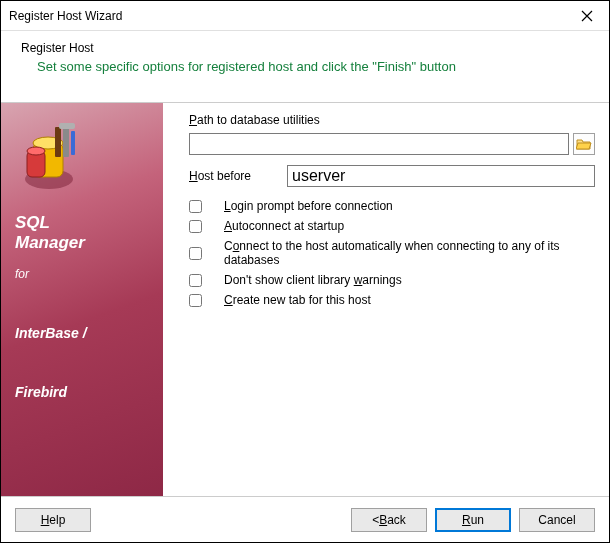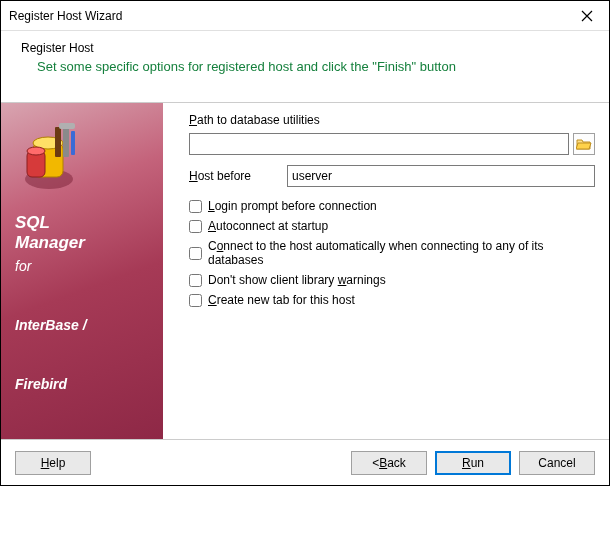--- a/index.html
+++ b/index.html
@@ -1,18 +1,18 @@
 <!DOCTYPE html>
 <html><head>
 <meta charset="utf-8">
 <style>
 * { box-sizing: border-box; font-family: "Segoe UI", Tahoma, sans-serif; }
 body { margin: 0; background: #fff; }
 .window {
-  width: 610px; height: 486px;
+  width: 610px; height: 543px;
   border: 1px solid #000;
   display: flex; flex-direction: column;
   background: #fff;
 }
 .titlebar {
   height: 30px; display: flex; align-items: center;
   padding: 0 0 0 8px; font-size: 12px;
   border-bottom: 1px solid #e0e0e0;
 }
 .titlebar .title { flex: 1; }
@@ -37,44 +37,44 @@
   color: #fff;
   padding: 14px;
 }
 .sidebar .iconbox {
   width: 78px; height: 78px;
   position: relative;
   margin-bottom: 18px;
 }
 .sidebar .iconbox svg { display:block; }
 .sidebar .brand { font-size: 17px; line-height: 1.15; font-weight: bold; font-style: italic; }
-.sidebar .brand .sub { font-weight: normal; font-size: 14px; display:block; margin-top:6px;}
+.sidebar .brand .sub { font-weight: normal; font-size: 12px; display:block; margin-top:16px;}
 .sidebar .brand .sub2 { font-weight: bold; font-size: 14px; display:block;margin-top:43px;}
 .content {
   flex: 1; padding: 10px 14px 0 26px; font-size: 12px;
 }
 .row { margin-bottom: 6px; }
 .lbl { display: inline-block; font-size: 12px; }
 .input {
   width: 100%; height: 22px;
-  border: 1px solid #7a7a7a; font-size: 12px;
+  border: 1px solid #7a7a7a; font-size: 16px;
   padding: 2px 4px; background:#fff;
 }
 .path-row { display:flex; gap:4px; }
 .path-row .input { flex:1; }
 .browse-btn {
   width: 22px; height: 22px; border: 1px solid #a0a0a0;
   display:flex; align-items:center; justify-content:center;
   background:#fdfdfd; cursor:pointer;
 }
 .alias-row { display:flex; align-items:center; gap:10px; margin-top:10px;}
 .alias-row .lbl { width: 88px; }
 .alias-row .input { flex:1; }
 .checks { margin-top: 12px; }
-.chk { display:flex; align-items:center; gap:6px; margin-bottom:6px; cursor:pointer; }
+.chk { display:flex; align-items:center; gap:22px; margin-bottom:6px; cursor:pointer; }
 .chk input { width:13px; height:13px; margin:0; }
 .chk span { font-size:12px; }
 .chk span u { text-decoration: underline; }
 .footer {
   height: 46px; border-top: 1px solid #ccc;
   display:flex; align-items:center; padding: 0 14px;
   gap: 8px;
 }
 .footer .spacer { flex:1; }
 .btn {

